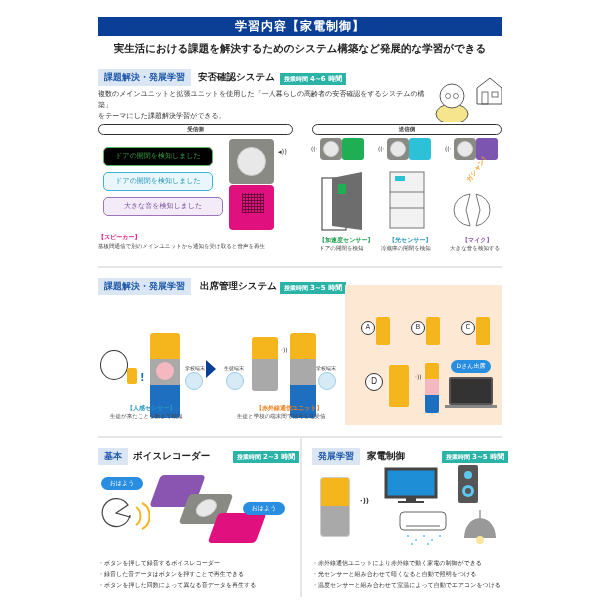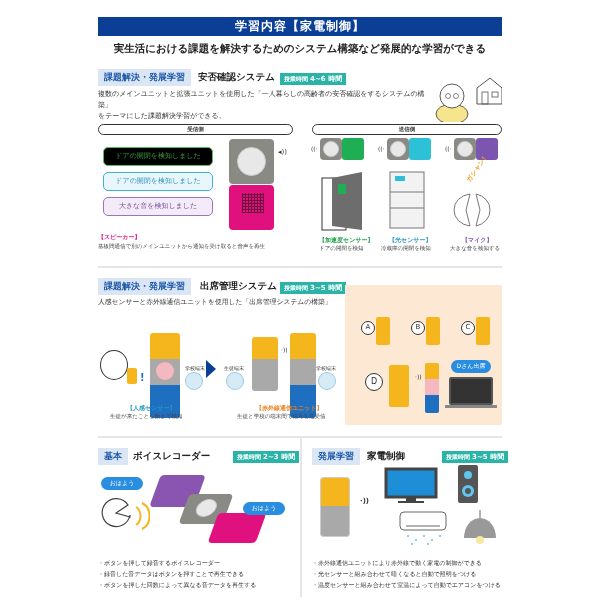--- a/index.html
+++ b/index.html
@@ -55,21 +55,21 @@
     <path d="M45 16 L58 6 L70 16 L70 32 L45 32 Z" fill="#fff" stroke="#555" stroke-width="1"></path>
     <rect x="50" y="20" width="6" height="12" fill="none" stroke="#555" stroke-width="0.8"></rect>
     <rect x="60" y="20" width="6" height="5" fill="none" stroke="#555" stroke-width="0.8"></rect>
   </svg>
 
   <div class="abs pill" style="left:98px;top:124px;width:195px">受信側</div>
   <div class="abs pill" style="left:312px;top:124px;width:190px">送信側</div>
 
   <div class="abs bubble b-green" style="left:103px;top:147px;width:110px">ドアの開閉を検知しました</div>
   <div class="abs bubble b-cyan" style="left:103px;top:172px;width:110px">ドアの開閉を検知しました</div>
-  <div class="abs bubble b-purple" style="left:103px;top:197px;width:110px">大きな音を検知しました</div>
+  <div class="abs bubble b-purple" style="left:103px;top:197px;width:120px">大きな音を検知しました</div>
 
   <div class="abs unit-gray" style="left:229px;top:139px;width:45px;height:45px">
     <div class="abs unit-disk" style="left:8px;top:8px;width:29px;height:29px"></div>
   </div>
   <div class="abs" style="left:278px;top:148px;font-size:7px">◂))</div>
   <div class="abs unit-pink" style="left:229px;top:185px;width:45px;height:45px">
     <div class="abs" style="left:13px;top:8px;width:22px;height:20px;background:repeating-linear-gradient(90deg,#3a0a20 0 1px,transparent 1px 3px),repeating-linear-gradient(0deg,#3a0a20 0 1px,transparent 1px 3px);opacity:.7"></div>
   </div>
   <div class="abs cap-label" style="left:98px;top:233px;color:#e0117f">【スピーカー】</div>
   <div class="abs cap-text" style="left:98px;top:243px">基板間通信で別のメインユニットから通知を受け取ると音声を再生</div>
@@ -124,21 +124,20 @@
 <div class="abs hr" style="left:98px;top:266px;width:404px"></div>
 
 <div>
   <div class="abs tag" style="left:98px;top:278px">課題解決・発展学習</div>
   <div class="abs sec-title" style="left:200px;top:280px">出席管理システム</div>
   <div class="abs hours" style="left:280px;top:282px">
     <span>授業時間</span>
     <b>3~5 時間</b>
   </div>
   <div class="abs desc" style="left:98px;top:297px;width:245px;font-size:6.8px">
-    <div>人感センサーと赤外線通信ユニットを使用した「出席管理システムの構築」</div>
   </div>
 
   <div class="abs face" style="left:100px;top:350px;width:28px;height:30px"></div>
   <div class="abs" style="left:127px;top:368px;width:10px;height:16px;background:#f4b61c;border-radius:2px"></div>
   <div class="abs" style="left:150px;top:333px;width:30px;height:85px;border-radius:3px;overflow:hidden">
     <div style="height:26px;background:#f4b61c"></div>
     <div style="height:26px;background:#a9a9a9;position:relative">
         <div style="position:absolute;left:6px;top:3px;width:18px;height:18px;background:#f4b8c0;border-radius:50%"></div>
       </div>
     <div style="height:33px;background:#1f6fc1"></div>

